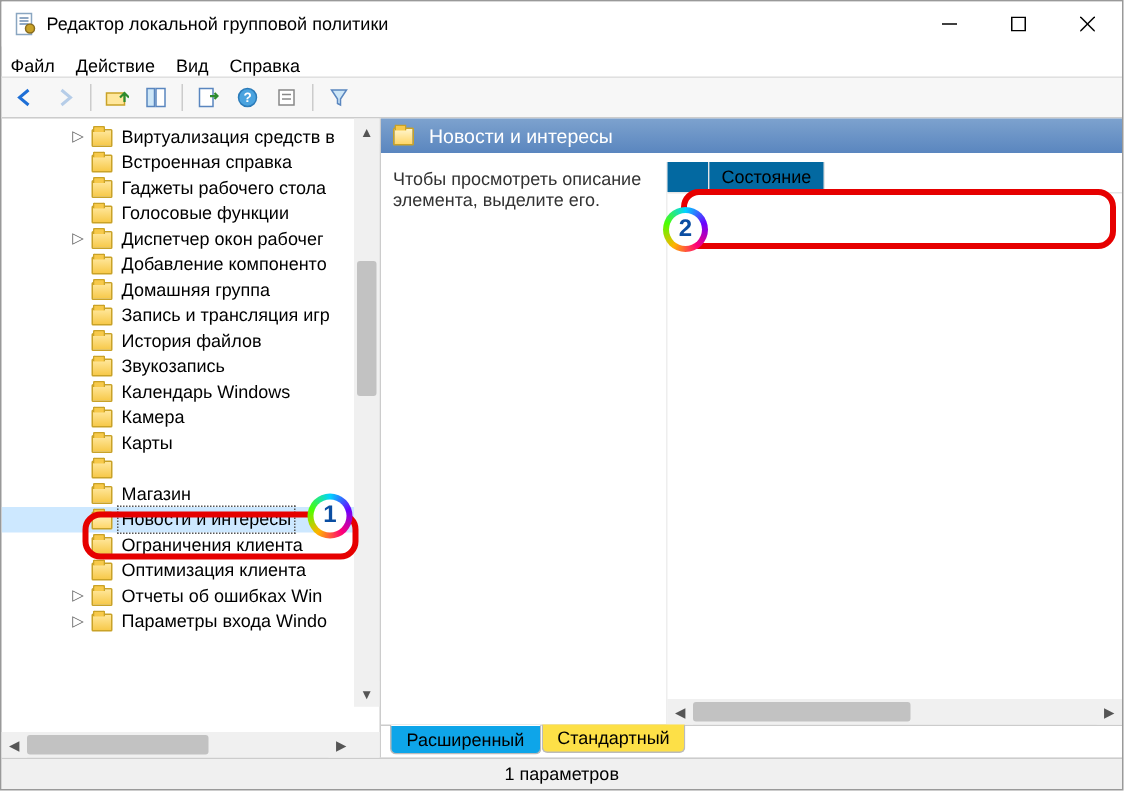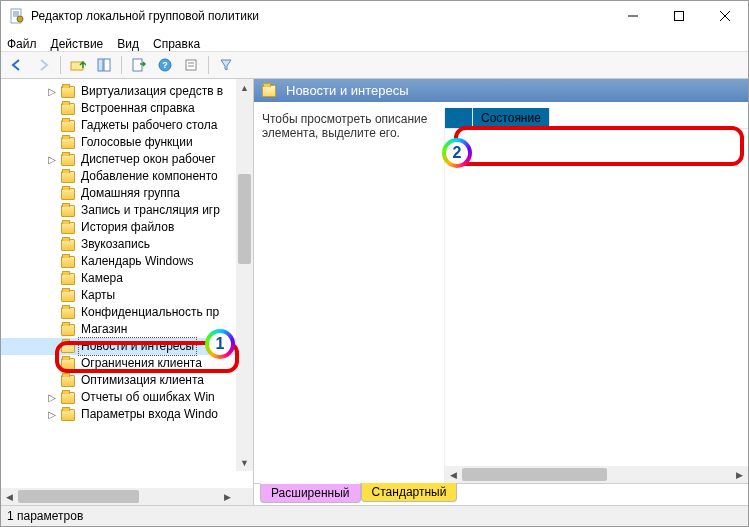--- a/index.html
+++ b/index.html
@@ -56,24 +56,24 @@
   .setting-ico { width: 14px; height: 14px; border: 1px solid #8aa6c1; background: #fff; position: relative; flex-shrink: 0; }
   .setting-ico::before, .setting-ico::after { content: ""; position: absolute; left: 2px; right: 2px; height: 1px; background: #6b8bb0; }
   .setting-ico::before { top: 3px; } .setting-ico::after { top: 6px; box-shadow: 0 3px 0 #6b8bb0; }
 
   .detail-scroll-h { height: 17px; background: #f0f0f0; display: flex; }
   .detail-scroll-h .sb-thumb-h { left: 0; width: 54%; }
 
   
   .tabs { height: 22px; display: flex; align-items: flex-start; padding-left: 6px; gap: 0; border-top: 1px solid #ccc; }
   .tab { padding: 2px 10px; font-size: 12px; border: 1px solid #bbb; border-top: none; background: #fde047; border-radius: 0 0 4px 4px; position: relative; top: -1px; }
-  .tab.active { background: #f0abfc; border-top: 1px solid #fff; }
-
-  
-  .statusbar { height: 21px; border-top: 1px solid #ccc; background: #f0f0f0; display: flex; align-items: center; padding: 0 6px; font-size: 12px; }
+  .tab.active { background: #0ea5e9; border-top: 1px solid #fff; }
+
+  
+  .statusbar { height: 21px; border-top: 1px solid #ccc; background: #f0f0f0; display: flex; align-items: center; padding: 0 6px; font-size: 12px; justify-content: center; }
 
   
   .callout { position: absolute; border: 4px solid #e60000; border-radius: 12px; pointer-events: none; }
   .badge { position: absolute; width: 30px; height: 30px; border-radius: 50%; background: conic-gradient(#00d4ff,#6a00ff,#ff0077,#ffb300,#4dff00,#00d4ff); display: flex; align-items: center; justify-content: center; pointer-events: none; }
   .badge span { width: 22px; height: 22px; border-radius: 50%; background: #fff; display: flex; align-items: center; justify-content: center; color: #0b4ea2; font-weight: bold; font-size: 16px; }
 
   .label-wrap { padding: 0 2px; }
 </style>
 </head>
 <body>
@@ -220,21 +220,20 @@
         <div class="tree-item">
           <span class="folder-ico"></span>
           <span class="label-wrap">Камера</span>
         </div>
         <div class="tree-item">
           <span class="folder-ico"></span>
           <span class="label-wrap">Карты</span>
         </div>
         <div class="tree-item">
           <span class="folder-ico"></span>
-          <span class="label-wrap">Конфиденциальность пр</span>
         </div>
         <div class="tree-item">
           <span class="folder-ico"></span>
           <span class="label-wrap">Магазин</span>
         </div>
         <div class="tree-item selected">
           <span class="folder-ico open"></span>
           <span class="label-wrap">Новости и интересы</span>
         </div>
         <div class="tree-item">

